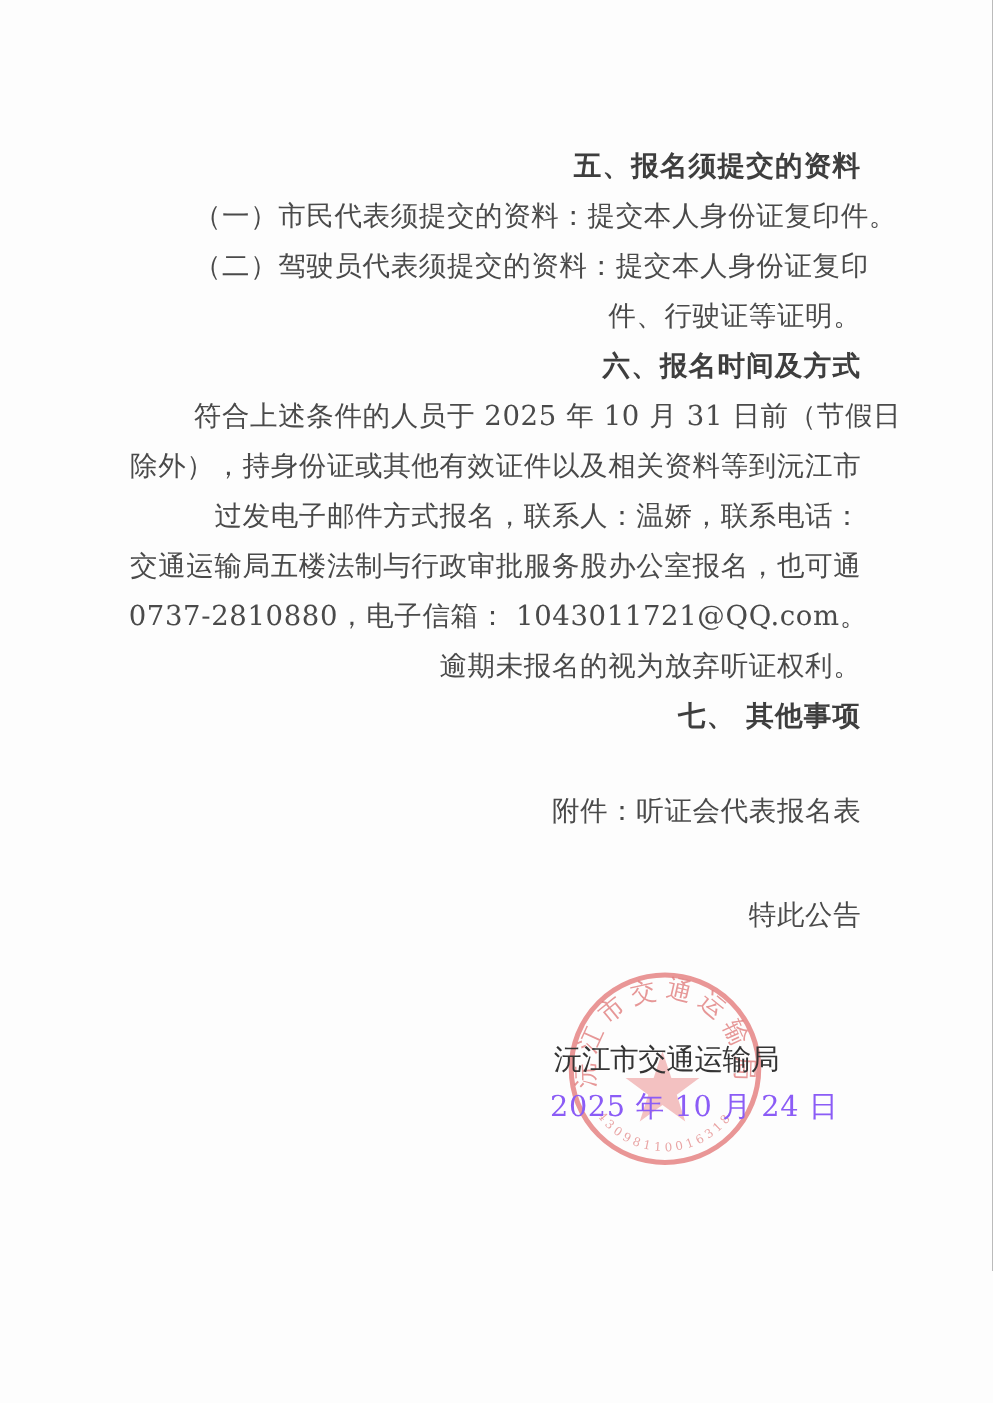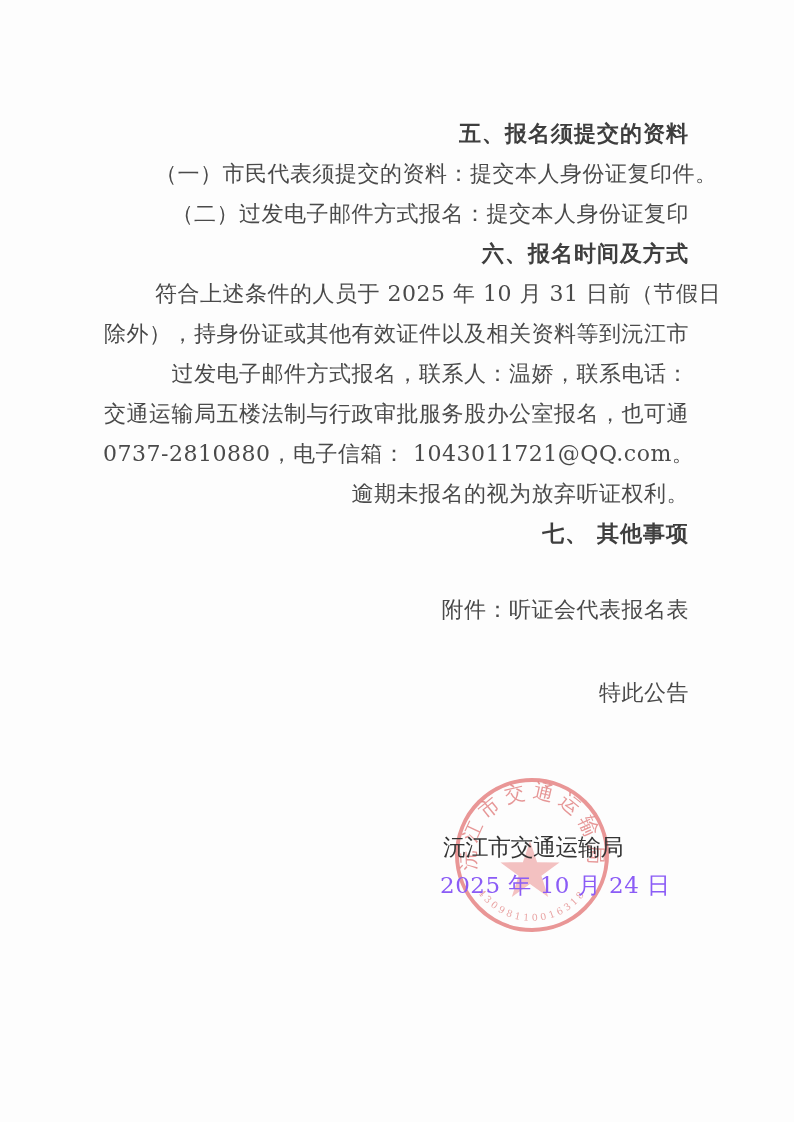--- a/index.html
+++ b/index.html
@@ -50,21 +50,22 @@
   .seal text{font-family:"DejaVu Serif","Liberation Serif",serif;}
 </style>
 </head>
 <body>
 
 <div class="page">
 
   <div class="doc">
     <div class="ln ind h">五、报名须提交的资料</div>
     <div class="ln ind">（一）市民代表须提交的资料：提交本人身份证复印件。</div>
-    <div class="ln ind">（二）过发电子邮件方式报名：提交本人身份证复印</div>
+    <div class="ln ind">（二）驾驶员代表须提交的资料：提交本人身份证复印</div>
+    <div class="ln">件、行驶证等证明。</div>
     <div class="ln ind h">六、报名时间及方式</div>
     <div class="ln ind">符合上述条件的人员于 2025 年 10 月 31 日前（节假日</div>
     <div class="ln">除外），持身份证或其他有效证件以及相关资料等到沅江市</div>
     <div class="ln">过发电子邮件方式报名，联系人：温娇，联系电话：</div>
     <div class="ln">交通运输局五楼法制与行政审批服务股办公室报名，也可通</div>
     <div class="ln">0737-2810880，电子信箱： 1043011721@QQ.com。</div>
     <div class="ln ind">逾期未报名的视为放弃听证权利。</div>
     <div class="ln ind h">七、 其他事项</div>
     <div class="ln ind-sm gap-md">附件：听证会代表报名表</div>
     <div class="ln ind gap-lg">特此公告</div>

